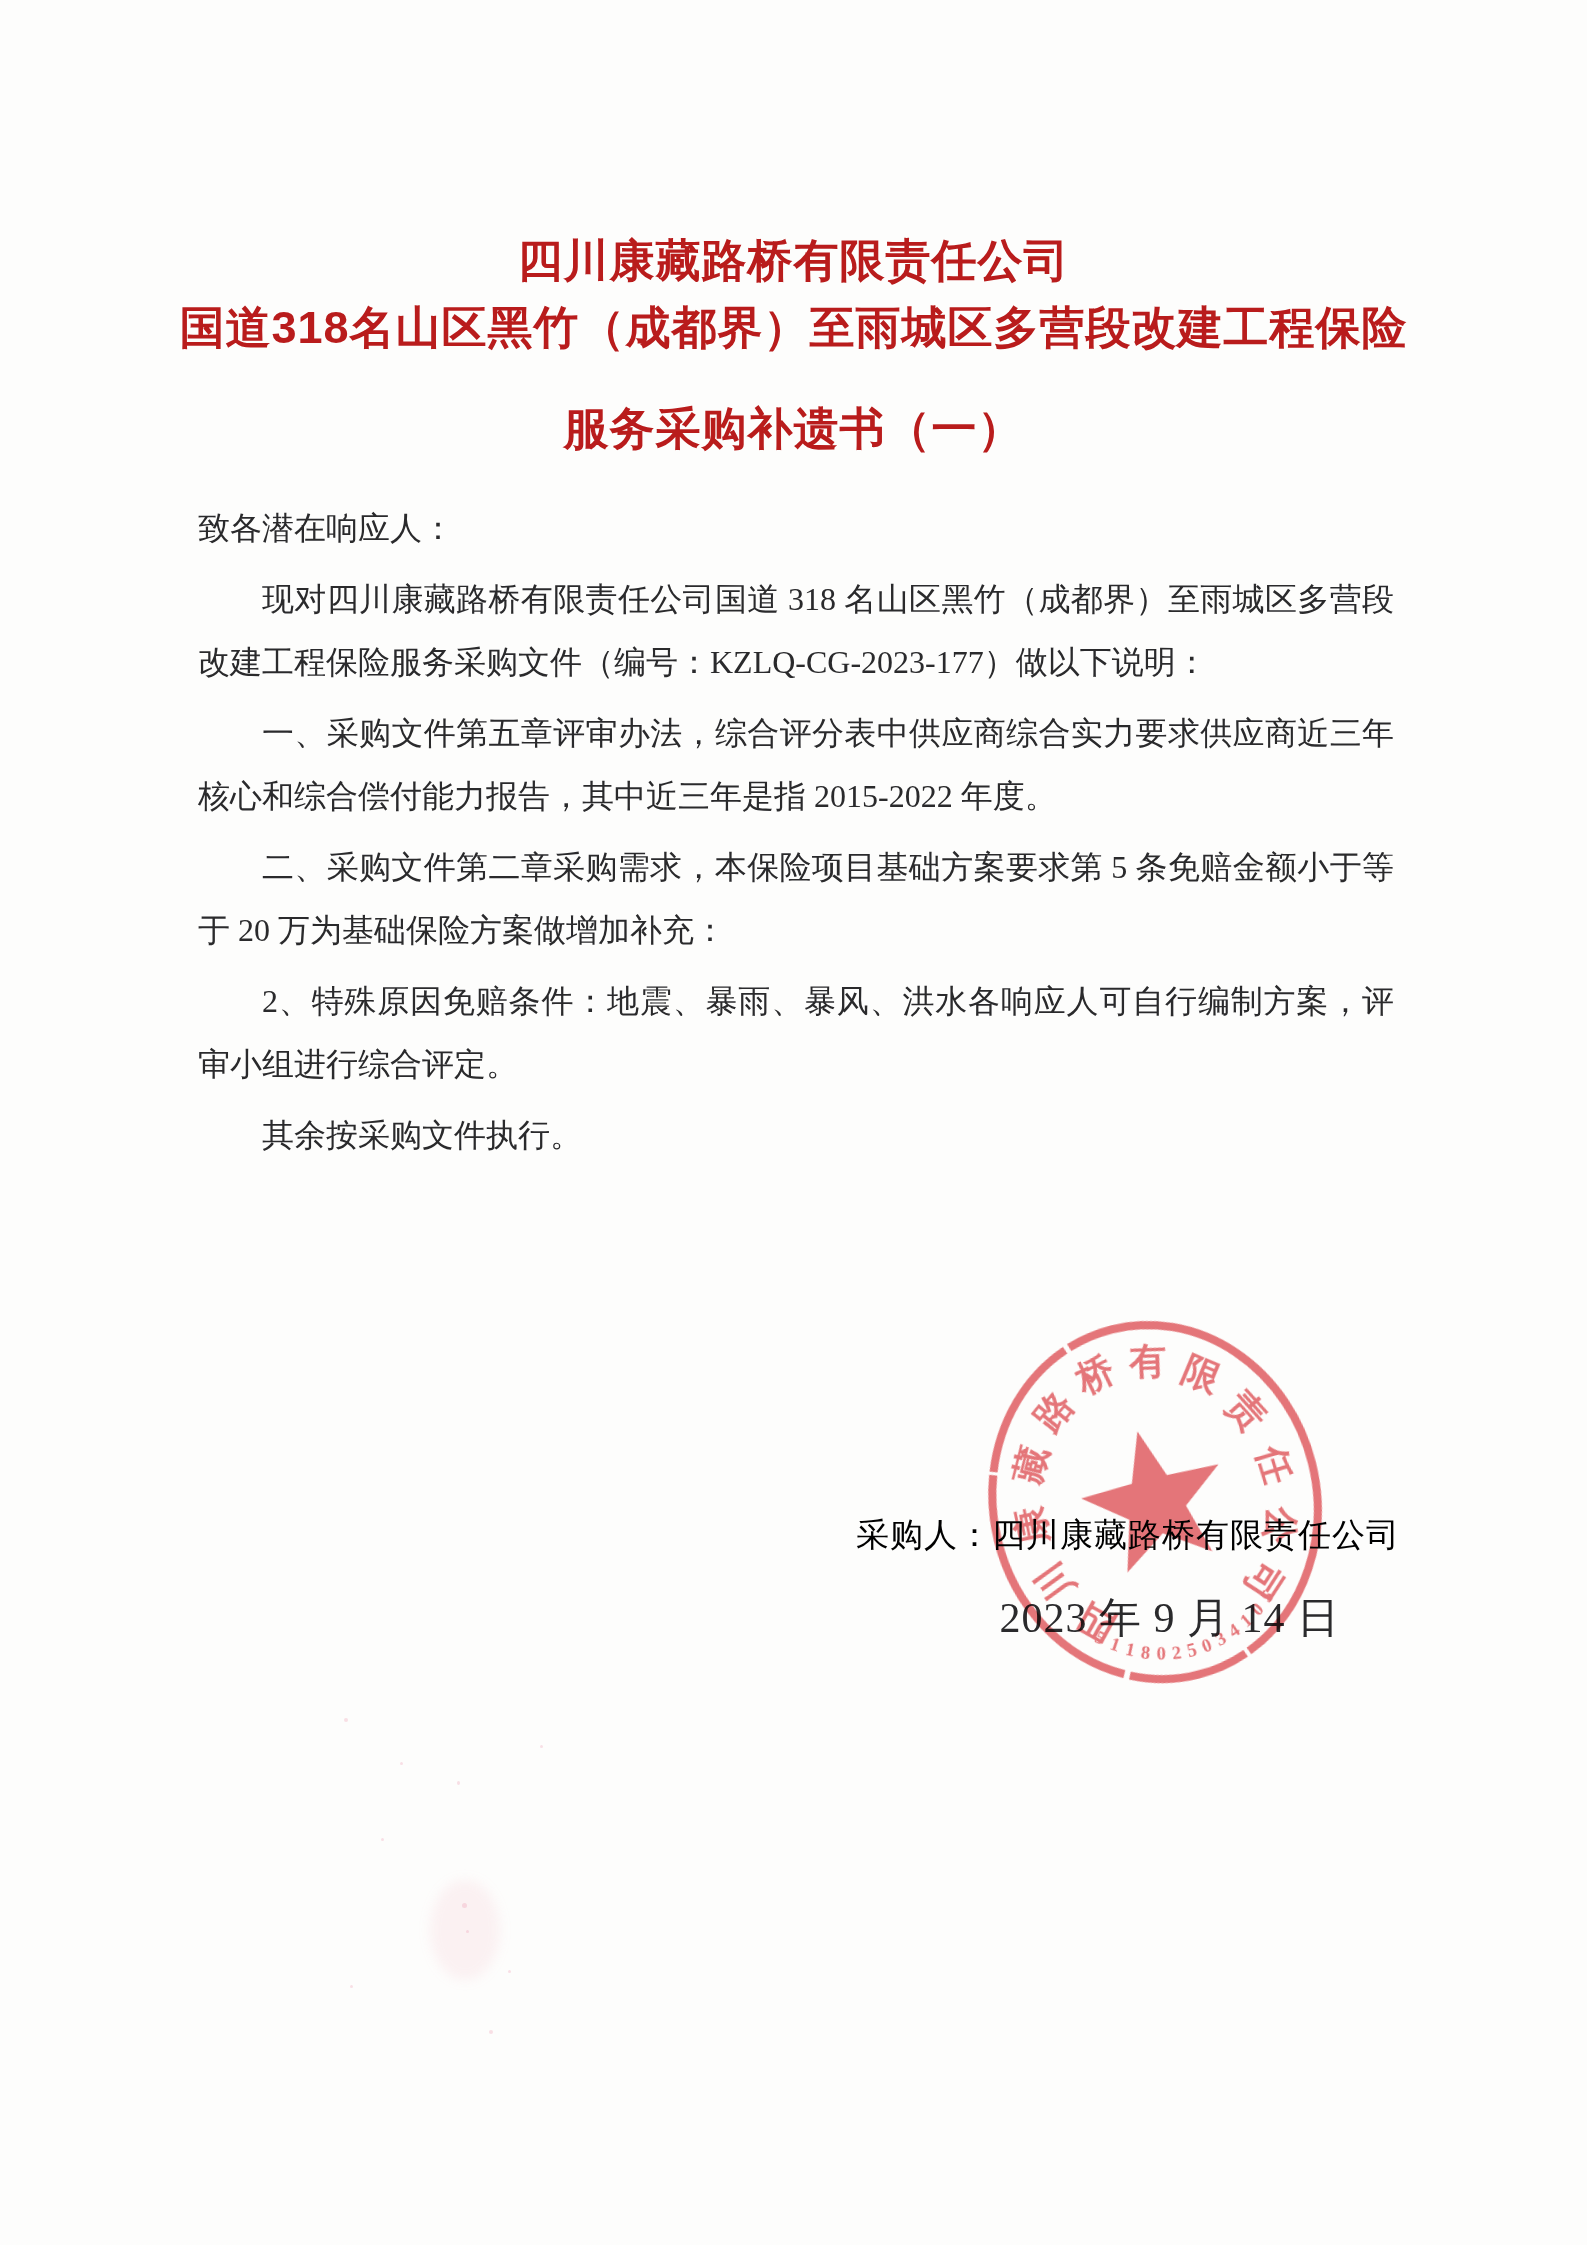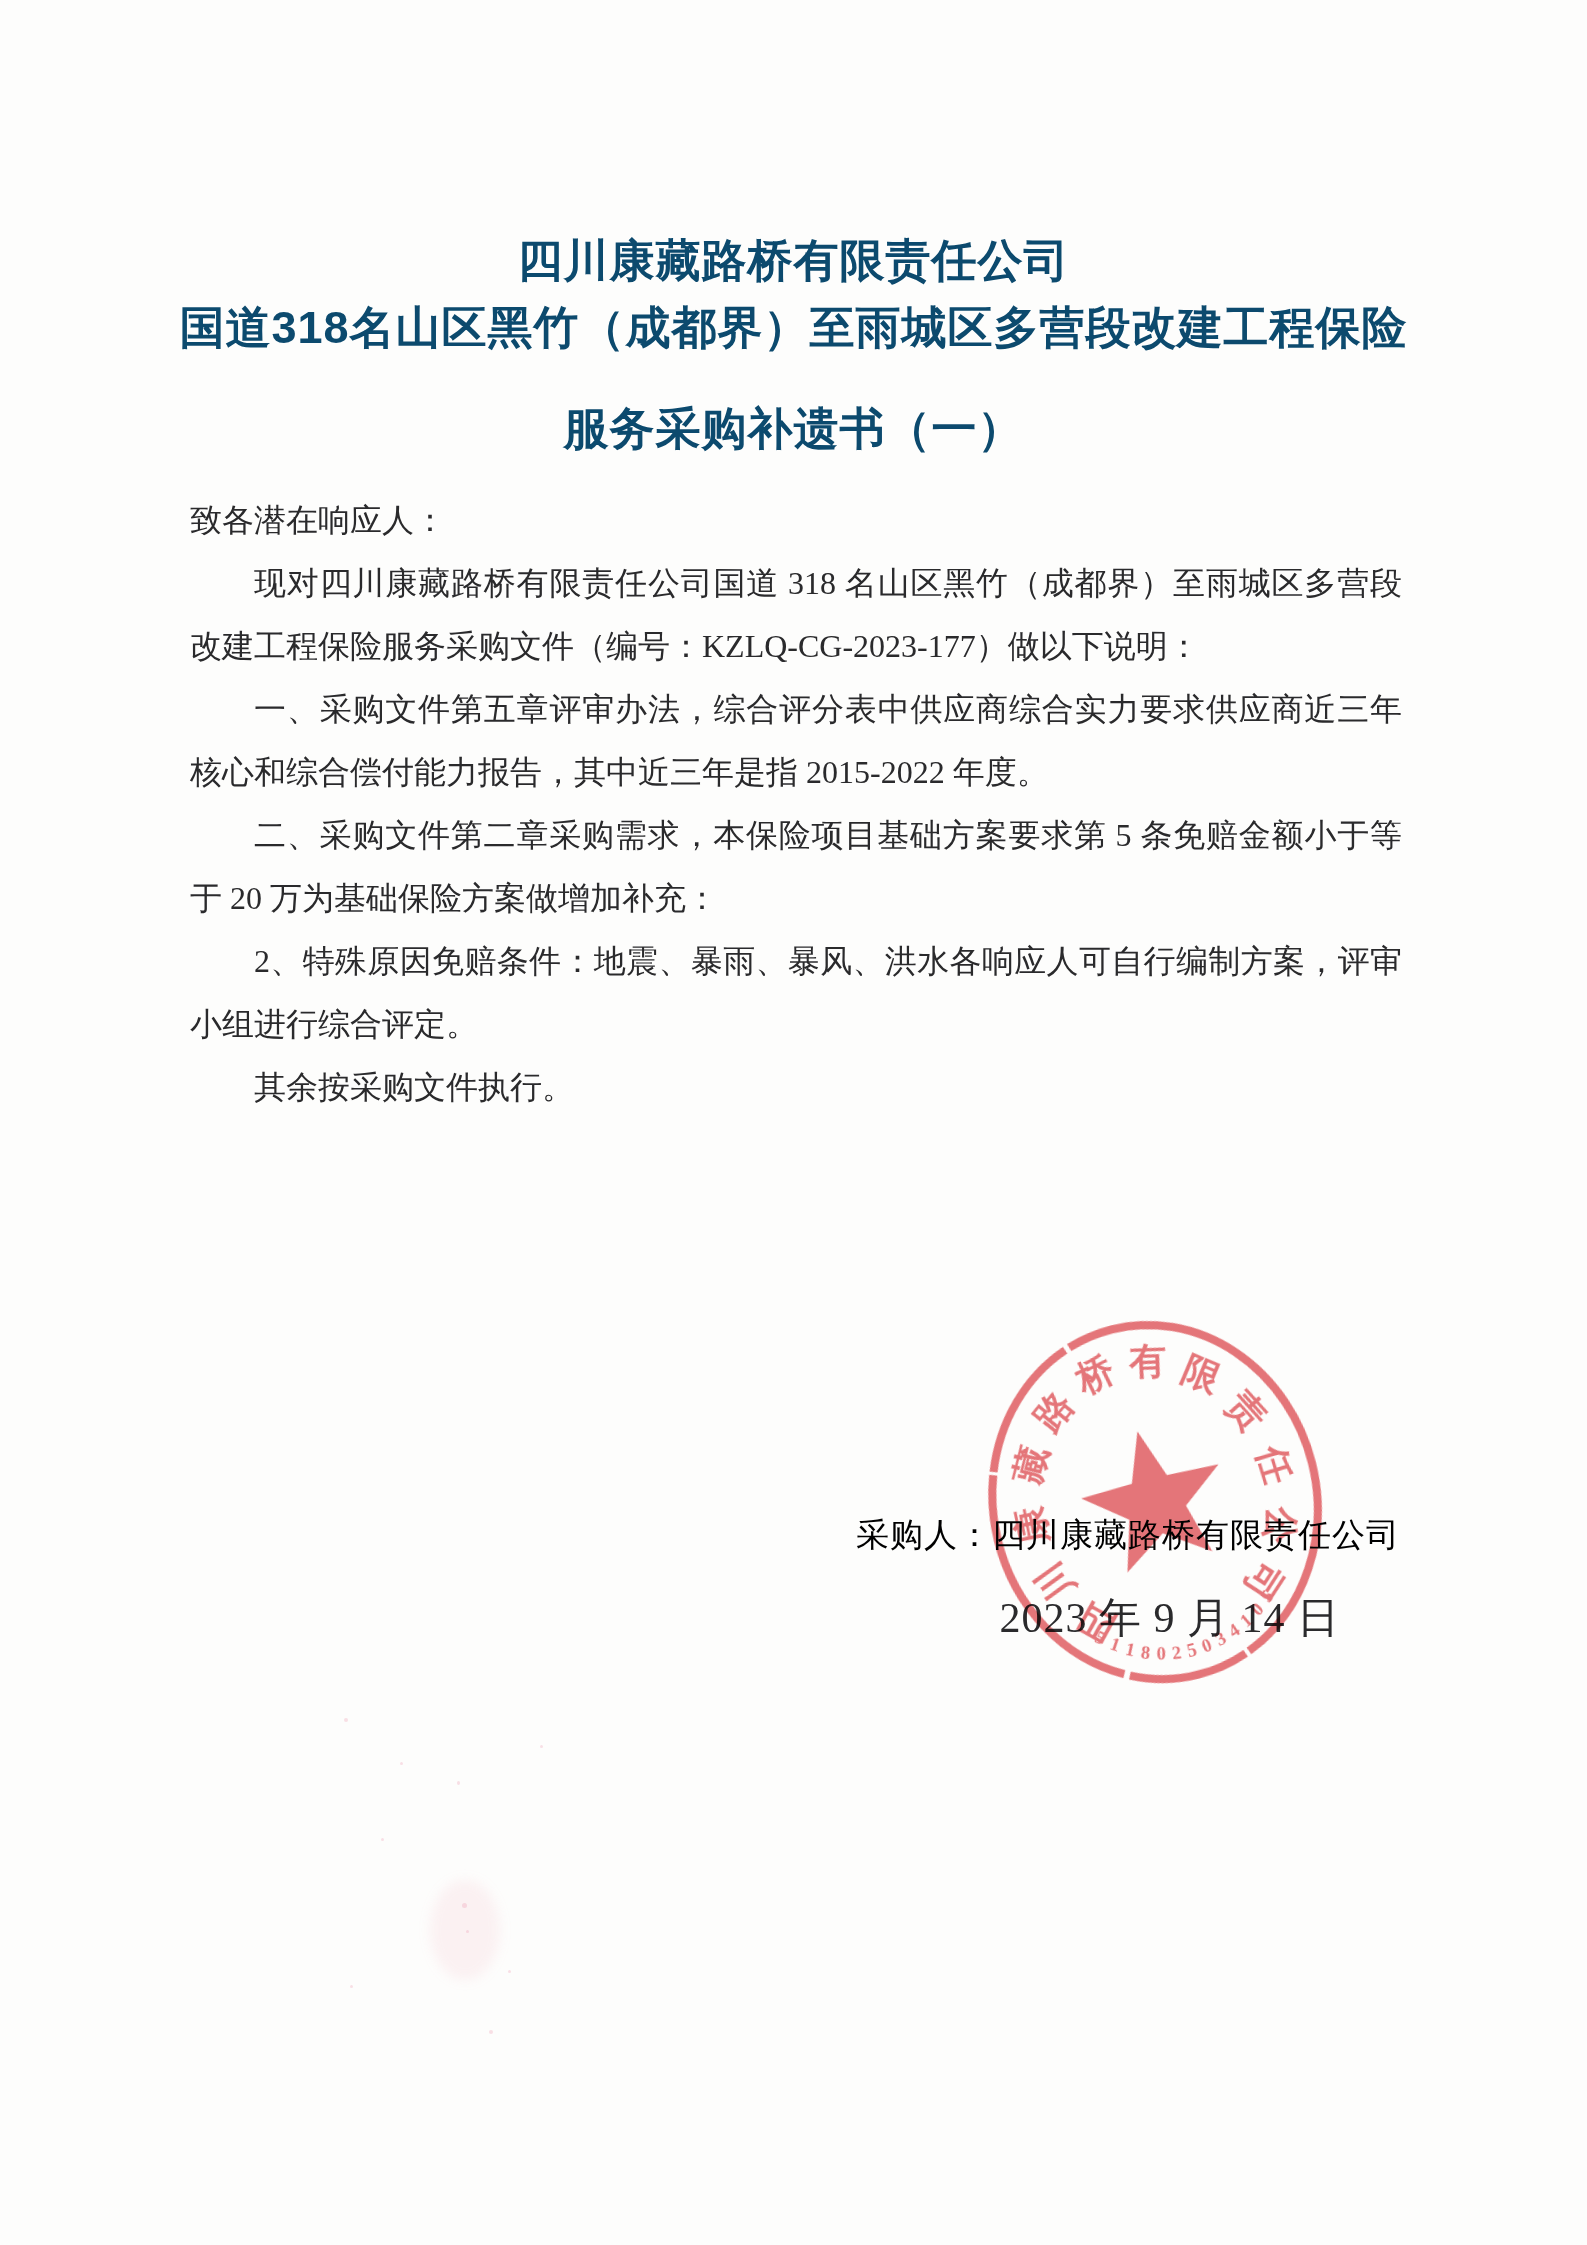--- a/index.html
+++ b/index.html
@@ -12,34 +12,34 @@
     font-family:"Liberation Serif","DejaVu Serif",serif;
     color:#2b2b2d;
   }
   
   .title-line{
     position:absolute;left:0;width:100%;
     text-align:center;
     font-family:"Liberation Sans","DejaVu Sans",sans-serif;
     font-weight:700;
     font-size:45px;line-height:1.08;
-    color:#0c4a6e;
+    color:#b91c1c;
     letter-spacing:1px;
   }
   .title-1{top:237px;}
   .title-2{top:304px;}
   .title-3{top:409px;font-family:Liberation Mono, monospace;}
   
   .body-text{
     position:absolute;left:190px;top:489px;width:1212px;
     font-size:32px;line-height:63px;
     color:#2a2a2c;
   }
   .body-text p{
-    margin:0;
+    margin:8px;
     text-indent:2em;
     text-align:justify;
   }
   .body-text p.flush{text-indent:0;}
   
   .sig-name{
     position:absolute;top:1516px;right:187px;
     font-size:33px;line-height:1.2;color:#000000;
     letter-spacing:1px;
     white-space:nowrap;

